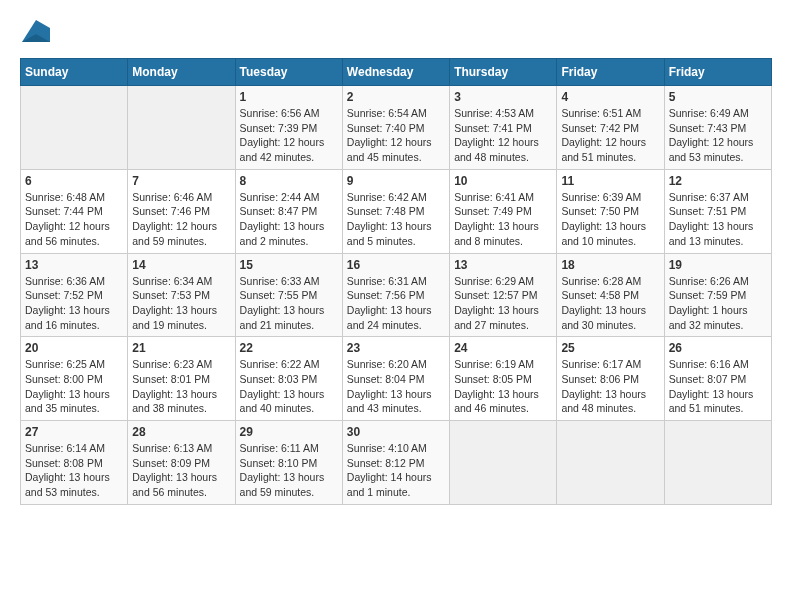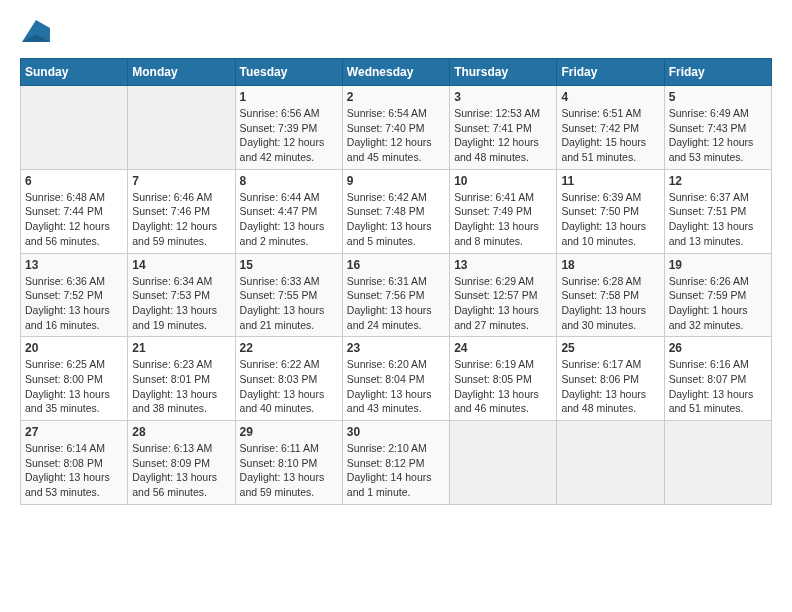--- a/index.html
+++ b/index.html
@@ -132,29 +132,29 @@
           <div class="day-info">Daylight: 12 hours and 42 minutes.</div>
         </td>
         <td>
           <span class="day-number">2</span>
           <div class="day-info">Sunrise: 6:54 AM</div>
           <div class="day-info">Sunset: 7:40 PM</div>
           <div class="day-info">Daylight: 12 hours and 45 minutes.</div>
         </td>
         <td>
           <span class="day-number">3</span>
-          <div class="day-info">Sunrise: 12:53 AM</div>
+          <div class="day-info">Sunrise: 4:53 AM</div>
           <div class="day-info">Sunset: 7:41 PM</div>
           <div class="day-info">Daylight: 12 hours and 48 minutes.</div>
         </td>
         <td>
           <span class="day-number">4</span>
           <div class="day-info">Sunrise: 6:51 AM</div>
           <div class="day-info">Sunset: 7:42 PM</div>
-          <div class="day-info">Daylight: 15 hours and 51 minutes.</div>
+          <div class="day-info">Daylight: 12 hours and 51 minutes.</div>
         </td>
         <td>
           <span class="day-number">5</span>
           <div class="day-info">Sunrise: 6:49 AM</div>
           <div class="day-info">Sunset: 7:43 PM</div>
           <div class="day-info">Daylight: 12 hours and 53 minutes.</div>
         </td>
       </tr>
       <tr>
         <td>
@@ -164,22 +164,22 @@
           <div class="day-info">Daylight: 12 hours and 56 minutes.</div>
         </td>
         <td>
           <span class="day-number">7</span>
           <div class="day-info">Sunrise: 6:46 AM</div>
           <div class="day-info">Sunset: 7:46 PM</div>
           <div class="day-info">Daylight: 12 hours and 59 minutes.</div>
         </td>
         <td>
           <span class="day-number">8</span>
-          <div class="day-info">Sunrise: 6:44 AM</div>
-          <div class="day-info">Sunset: 4:47 PM</div>
+          <div class="day-info">Sunrise: 2:44 AM</div>
+          <div class="day-info">Sunset: 8:47 PM</div>
           <div class="day-info">Daylight: 13 hours and 2 minutes.</div>
         </td>
         <td>
           <span class="day-number">9</span>
           <div class="day-info">Sunrise: 6:42 AM</div>
           <div class="day-info">Sunset: 7:48 PM</div>
           <div class="day-info">Daylight: 13 hours and 5 minutes.</div>
         </td>
         <td>
           <span class="day-number">10</span>
@@ -227,21 +227,21 @@
         </td>
         <td>
           <span class="day-number">13</span>
           <div class="day-info">Sunrise: 6:29 AM</div>
           <div class="day-info">Sunset: 12:57 PM</div>
           <div class="day-info">Daylight: 13 hours and 27 minutes.</div>
         </td>
         <td>
           <span class="day-number">18</span>
           <div class="day-info">Sunrise: 6:28 AM</div>
-          <div class="day-info">Sunset: 7:58 PM</div>
+          <div class="day-info">Sunset: 4:58 PM</div>
           <div class="day-info">Daylight: 13 hours and 30 minutes.</div>
         </td>
         <td>
           <span class="day-number">19</span>
           <div class="day-info">Sunrise: 6:26 AM</div>
           <div class="day-info">Sunset: 7:59 PM</div>
           <div class="day-info">Daylight: 1 hours and 32 minutes.</div>
         </td>
       </tr>
       <tr>
@@ -302,21 +302,21 @@
           <div class="day-info">Daylight: 13 hours and 56 minutes.</div>
         </td>
         <td>
           <span class="day-number">29</span>
           <div class="day-info">Sunrise: 6:11 AM</div>
           <div class="day-info">Sunset: 8:10 PM</div>
           <div class="day-info">Daylight: 13 hours and 59 minutes.</div>
         </td>
         <td>
           <span class="day-number">30</span>
-          <div class="day-info">Sunrise: 2:10 AM</div>
+          <div class="day-info">Sunrise: 4:10 AM</div>
           <div class="day-info">Sunset: 8:12 PM</div>
           <div class="day-info">Daylight: 14 hours and 1 minute.</div>
         </td>
         <td class="empty-cell"></td>
         <td class="empty-cell"></td>
         <td class="empty-cell"></td>
       </tr>
     </tbody>
 </table>
 

